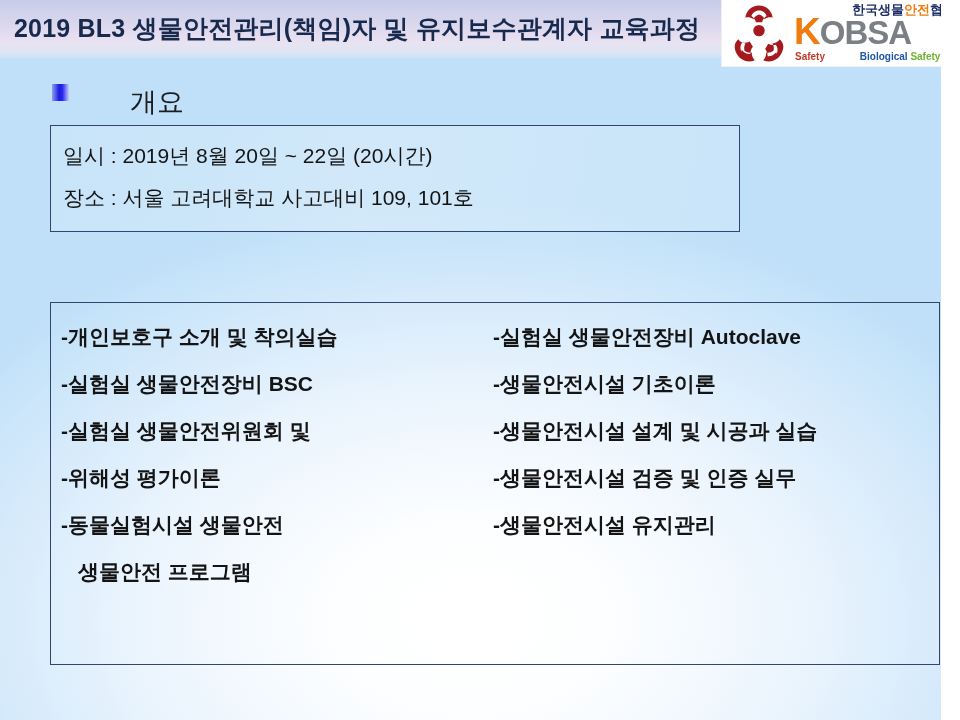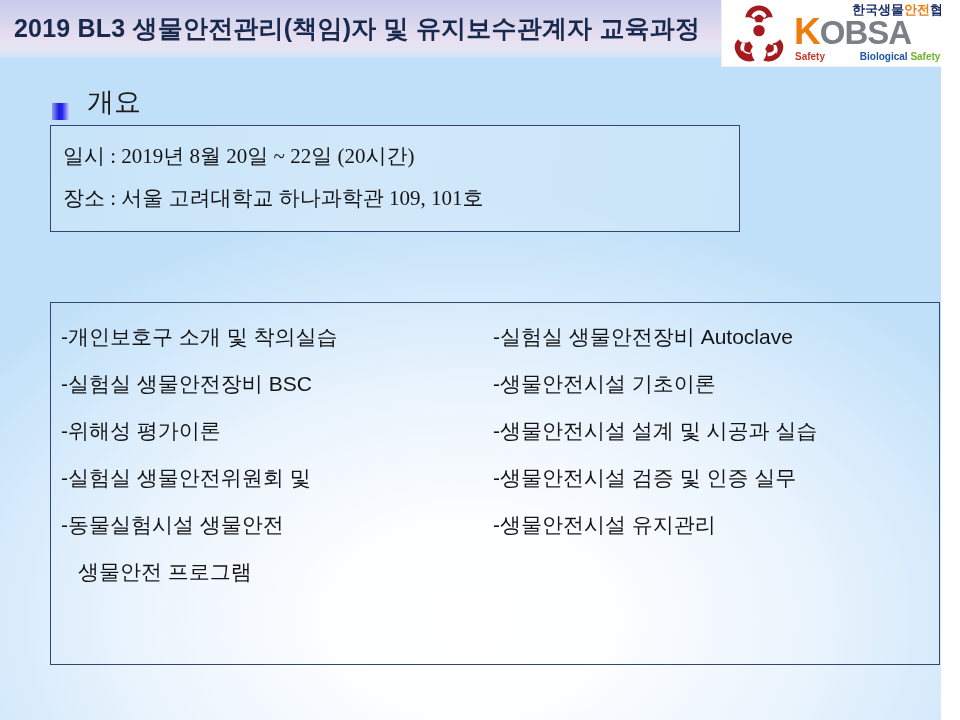--- a/index.html
+++ b/index.html
@@ -112,21 +112,22 @@
   }
   #logo-tag .w1 { color: #c23a28; }
   #logo-tag .w2 { color: #1f56a8; margin-left: 32px; }
   #logo-tag .w3 { color: #6db32e; }
   #logo-tag .w4 { color: #6d7178; }
 
   
   .heading {
     position: absolute;
     display: flex;
-    align-items: flex-end;
+    align-items: flex-start;
+    gap: 43px;
   }
   .heading .bullet {
     width: 17px;
     height: 17px;
     background: linear-gradient(90deg, #8f9ff0 0%, #1a1ae0 42%, #2b2bf0 62%, #c9cdf7 100%);
     flex: 0 0 auto;
   }
   .heading .htext {
     margin-left: 18px;
     font-size: 27px;
@@ -146,39 +147,39 @@
     box-sizing: border-box;
     border: 1.5px solid #32456d;
     background: linear-gradient(100deg, rgba(205,230,249,0.62) 0%, rgba(226,240,251,0.5) 45%, rgba(209,232,250,0.6) 100%);
   }
   .info-line {
     position: absolute;
     left: 12px;
     font-size: 21px;
     color: #141414;
     white-space: nowrap;
-    font-family: Liberation Serif, serif;
   }
   #info-line-0 { top: 16px; }
   #info-line-1 { top: 58px; }
 
   
   #program-box {
     position: absolute;
     left: 50px;
     top: 302px;
     width: 890px;
     height: 363px;
     box-sizing: border-box;
     border: 1.5px solid #32456d;
     background: transparent;
   }
   .prog-col {
     position: absolute;
     top: 10px;
+    font-weight: bold;
   }
   #prog-col-left  { left: 10px;  width: 430px; }
   #prog-col-right { left: 442px; width: 440px; }
 
   .prog-item {
     font-size: 21px;
     color: #141414;
     white-space: nowrap;
     height: 47px;
     line-height: 47px;
@@ -213,30 +214,30 @@
     </div>
   </div>
 
   <div class="heading" id="heading-overview">
     <span class="bullet"></span>
     <span class="htext">개요</span>
   </div>
 
   <div id="info-box">
     <div class="info-line" id="info-line-0">일시 : 2019년 8월 20일 ~ 22일 (20시간)</div>
-    <div class="info-line" id="info-line-1">장소 : 서울 고려대학교 하나과학관 109, 101호</div>
+    <div class="info-line" id="info-line-1">장소 : 서울 고려대학교 사고대비 109, 101호</div>
   </div>
 
 
   <div id="program-box">
     <div class="prog-col" id="prog-col-left">
         <div class="prog-item">-개인보호구 소개 및 착의실습</div>
         <div class="prog-item">-실험실 생물안전장비 BSC</div>
+        <div class="prog-item">-실험실 생물안전위원회 및</div>
         <div class="prog-item">-위해성 평가이론</div>
-        <div class="prog-item">-실험실 생물안전위원회 및</div>
         <div class="prog-item">-동물실험시설 생물안전</div>
         <div class="prog-item cont">생물안전 프로그램</div>
       </div>
     <div class="prog-col" id="prog-col-right">
         <div class="prog-item">-실험실 생물안전장비 Autoclave</div>
         <div class="prog-item">-생물안전시설 기초이론</div>
         <div class="prog-item">-생물안전시설 설계 및 시공과 실습</div>
         <div class="prog-item">-생물안전시설 검증 및 인증 실무</div>
         <div class="prog-item">-생물안전시설 유지관리</div>
       </div>

